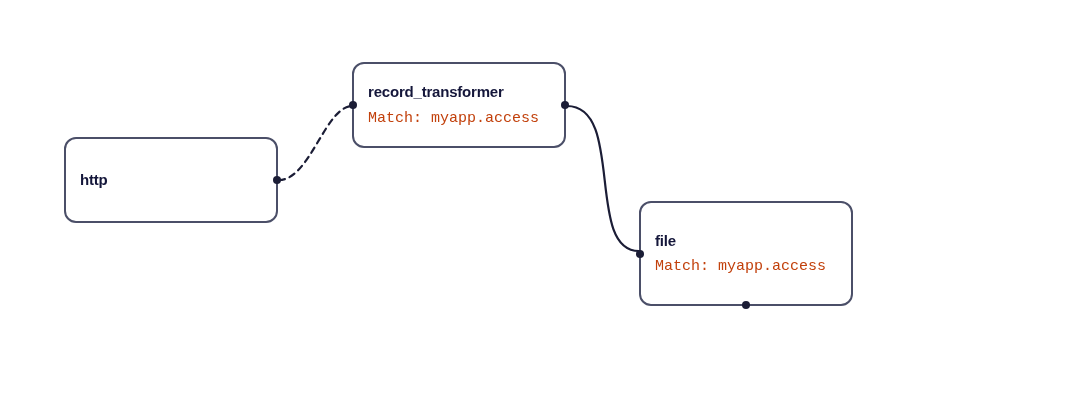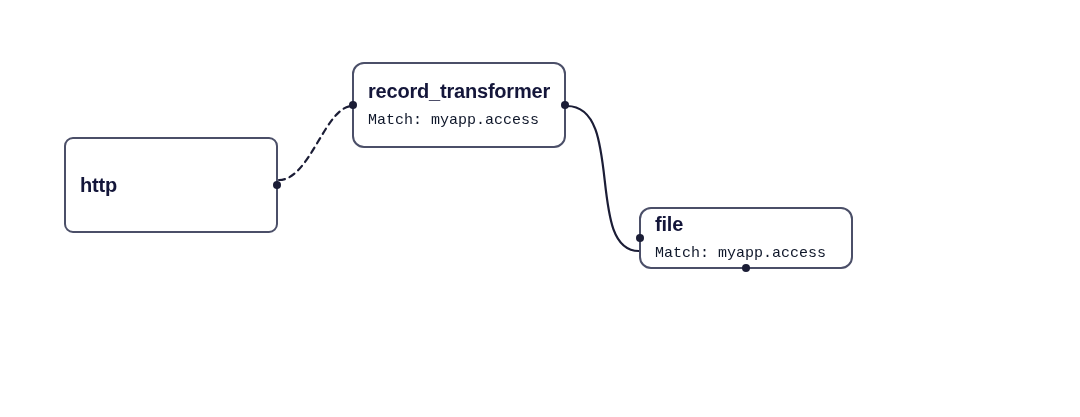--- a/index.html
+++ b/index.html
@@ -29,33 +29,33 @@
     background: #ffffff;
     border: 2px solid #4b4f68;
     border-radius: 12px;
     display: flex;
     flex-direction: column;
     justify-content: center;
     padding: 0 14px;
   }
   .node-title {
     font-family: "Liberation Sans", sans-serif;
-    font-size: 20px;
+    font-size: 15px;
     font-weight: bold;
     color: #14163a;
     line-height: 1.15;
     letter-spacing: -0.2px;
     white-space: nowrap;
   }
   .node-subtitle {
     margin-top: 9px;
     font-family: "Liberation Mono", monospace;
     font-size: 15px;
     font-weight: normal;
-    color: #0f172a;
+    color: #c2410c;
     line-height: 1.15;
     white-space: nowrap;
   }
   .port {
     position: absolute;
     width: 8px;
     height: 8px;
     border-radius: 50%;
     background: #1b1d36;
   }
@@ -66,32 +66,32 @@
 </head>
 <body>
 
 <div id="canvas">
 
   <svg id="edge-layer" viewBox="0 0 1080 417" xmlns="http://www.w3.org/2000/svg">
     <path fill="none" stroke="#1b1d36" stroke-width="2.2" stroke-dasharray="6 5" stroke-linecap="round" d="M 279 180 C 310 180 325 107 352 106"></path>
     <path fill="none" stroke="#1b1d36" stroke-width="2.2" stroke-linecap="round" d="M 567 106 C 625 106 585 251 639 251"></path>
   </svg>
 
-  <div class="node" style="left:64px; top:137px; width:214px; height:96px;border-radius:9px;">
+  <div class="node" style="left:64px; top:137px; width:214px; height:86px;">
     <div class="node-title">http</div>
     <span class="port port-right"></span>
   </div>
 
   <div class="node" style="left:352px; top:62px; width:214px; height:86px;">
     <div class="node-title">record_transformer</div>
     <div class="node-subtitle">Match: myapp.access</div>
     <span class="port port-left"></span>
     <span class="port port-right"></span>
   </div>
 
-  <div class="node" style="left:639px; top:207px; width:214px; height:62px;">
+  <div class="node" style="left:639px; top:201px; width:214px; height:105px;">
     <div class="node-title">file</div>
     <div class="node-subtitle">Match: myapp.access</div>
     <span class="port port-left"></span>
     <span class="port port-bottom"></span>
   </div>
 
 </div>
 
 </body></html>

